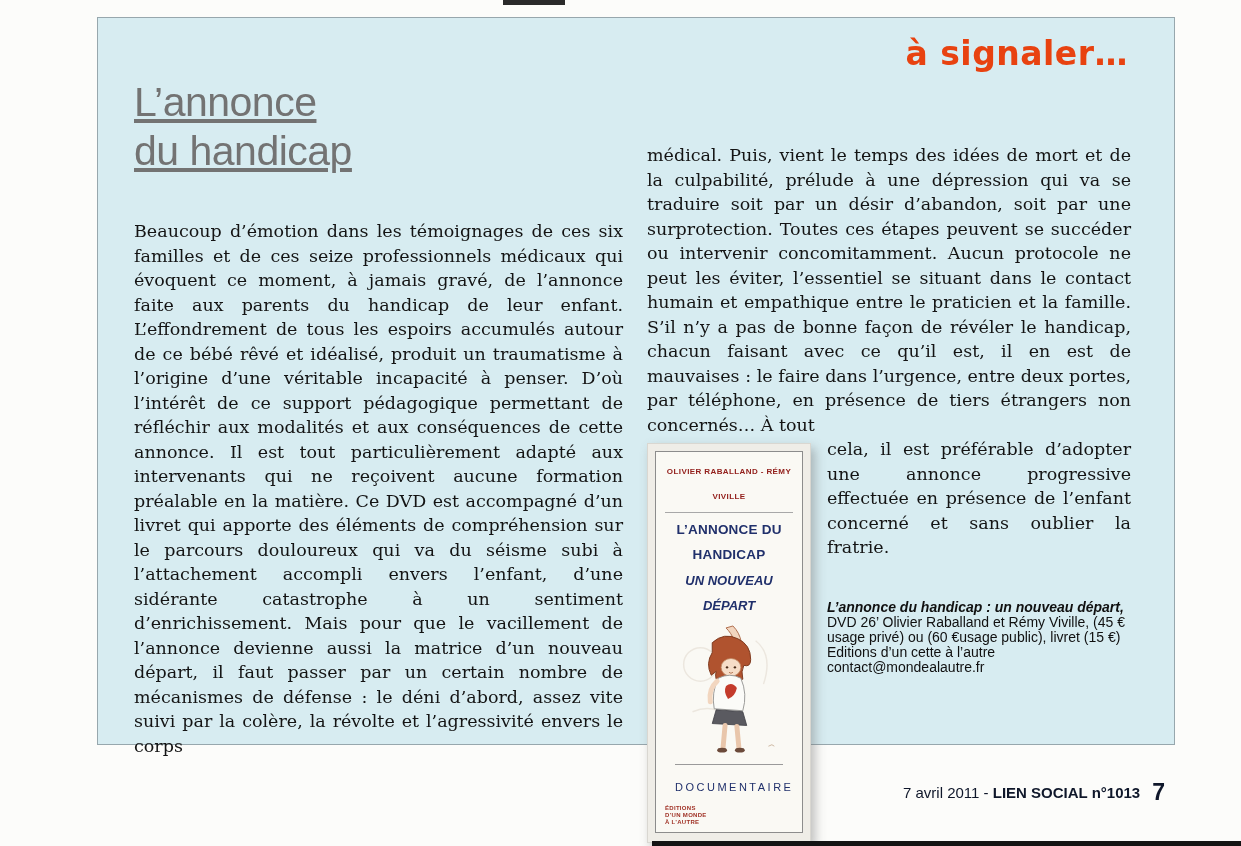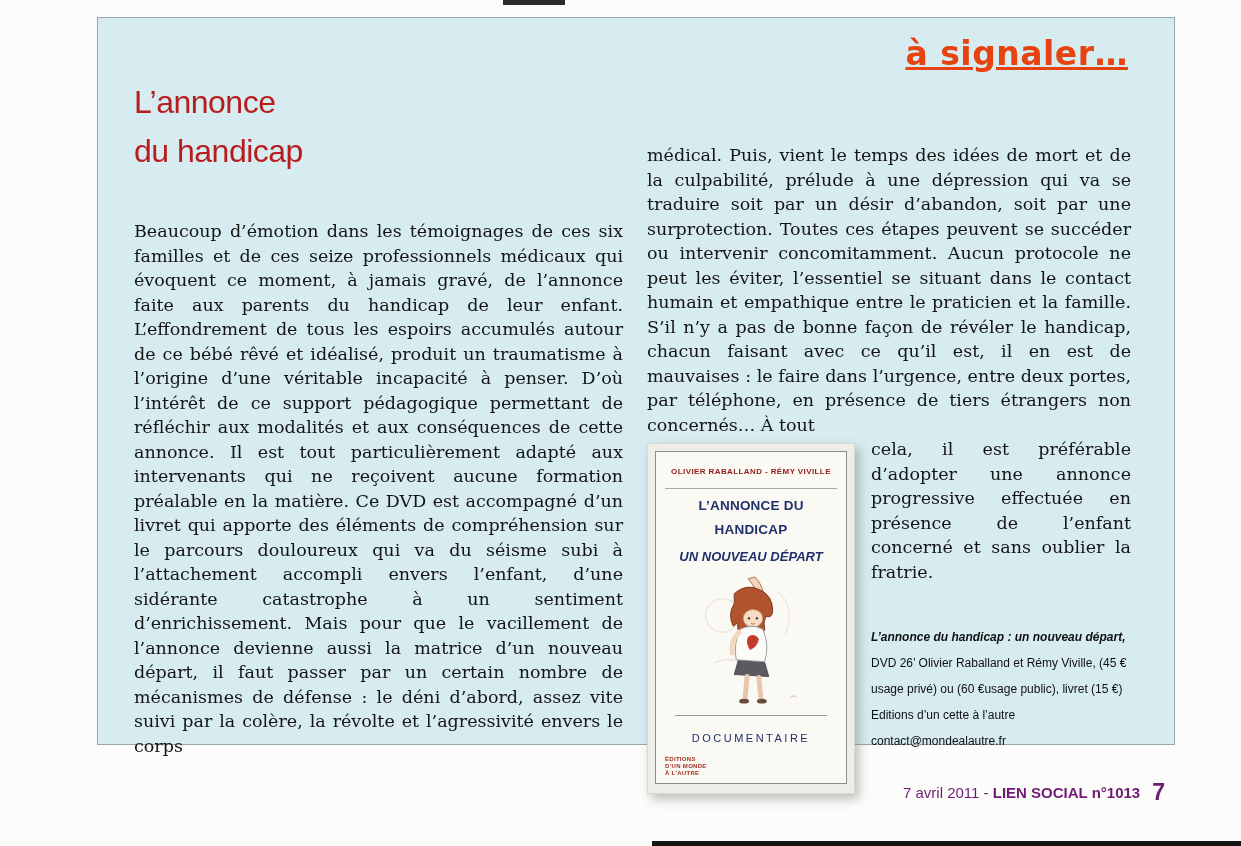--- a/index.html
+++ b/index.html
@@ -14,39 +14,39 @@
   .strip-bottom { position:absolute; left:652px; top:841px; width:589px; height:5px; background:#141414; }
 
   
   .article-box {
     position:absolute; left:97px; top:17px; width:1078px; height:728px;
     background:#d7ecf1; border:1px solid #97a7ad;
   }
   .signaler {
     position:absolute; top:16px; right:46px;
     font-family:"DejaVu Sans", sans-serif; font-weight:bold;
-    font-size:33px; color:#e84210; letter-spacing:0.5px;text-decoration:underline;
+    font-size:33px; color:#e84210; letter-spacing:0.5px;
   }
   .title {
     position:absolute; left:36px; top:60px; margin:0;
     font-family:"Liberation Sans", sans-serif; font-weight:normal;
-    font-size:32px; line-height:49px; color:#b91c1c; letter-spacing:-0.5px;
+    font-size:41px; line-height:49px; color:#737373; letter-spacing:-0.5px;text-decoration:underline;
   }
   .title span { display:block; }
 
   .col {
     position:absolute; text-align:justify;
     font-size:17.5px; line-height:24.5px; color:#141414;margin-top:20px;
   }
   .col p { margin:0; }
   .col-left  { left:36px;  top:181px; width:489px; }
   .col-right { left:549px; top:105px; width:484px; }
 
   
-  .dvd-wrap { float:left; width:208px; min-height:283px; margin:6px 16px 8px 0; }
+  .dvd-wrap { float:left; width:164px; min-height:283px; margin:6px 16px 8px 0; }
   .dvd-photo {
     background:#efede7; border:1px solid #d9d7d1;
     padding:7px 7px 9px;
     box-shadow:4px 5px 10px rgba(110,110,110,0.45);
   }
   .dvd-inner {
     border:1px solid #8c8c8c; background:#faf9f4;
     padding:8px 5px 6px; text-align:center;
     font-family:"Liberation Sans", sans-serif; color:#20306b;
   }
@@ -62,28 +62,28 @@
     font-size:11px; font-weight:normal; letter-spacing:2.5px;
     border-top:1px solid #9a9a9a; margin:2px 14px 0; padding-top:10px;
   }
   .dvd-pub {
     width:48px; font-size:6px; line-height:7px; font-weight:bold;
     color:#a03226; text-align:left; margin:5px 0 0 4px; letter-spacing:0.3px;
   }
 
   .caption {
     margin-top:40px; font-family:"Liberation Sans", sans-serif;
-    font-size:12px; line-height:26px; text-align:left; color:#101010;
+    font-size:14px; line-height:15px; text-align:left; color:#101010;
   }
   .cap-title { font-weight:bold; font-style:italic; }
   .cap-line { margin-top:0; }
 
   .footer {
     position:absolute; right:76px; top:779px;
-    font-family:"Liberation Sans", sans-serif; font-size:15px; color:#701a75;
+    font-family:"Liberation Sans", sans-serif; font-size:15px; color:#0f172a;
     white-space:nowrap;
   }
   .footer .journal { font-weight:bold; }
   .footer .pageno { font-weight:bold; font-size:23px; margin-left:12px; vertical-align:-2px; }
 </style>
 </head>
 <body>
 
 <div class="page">
 

